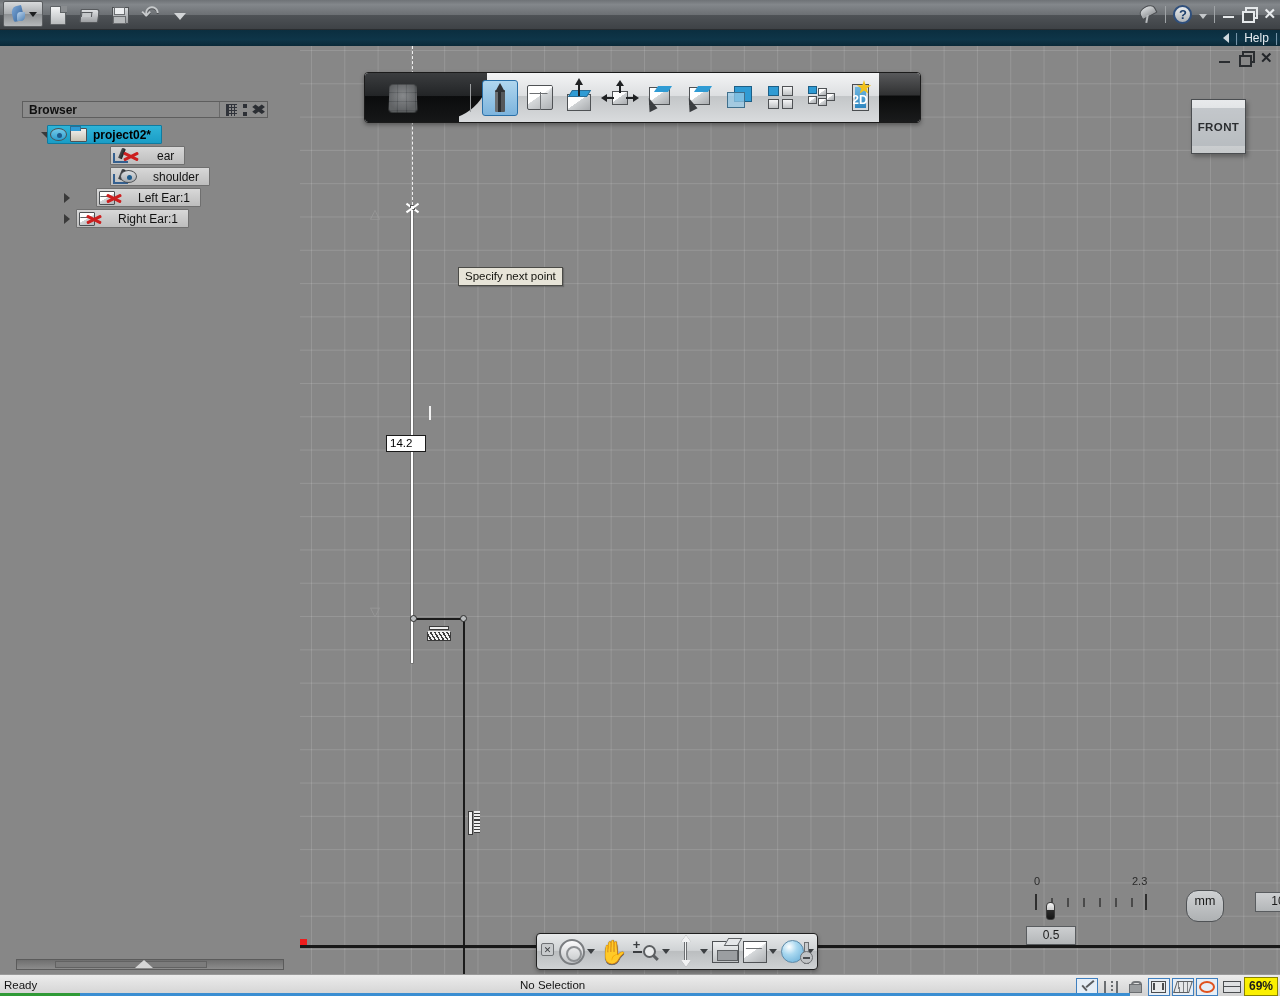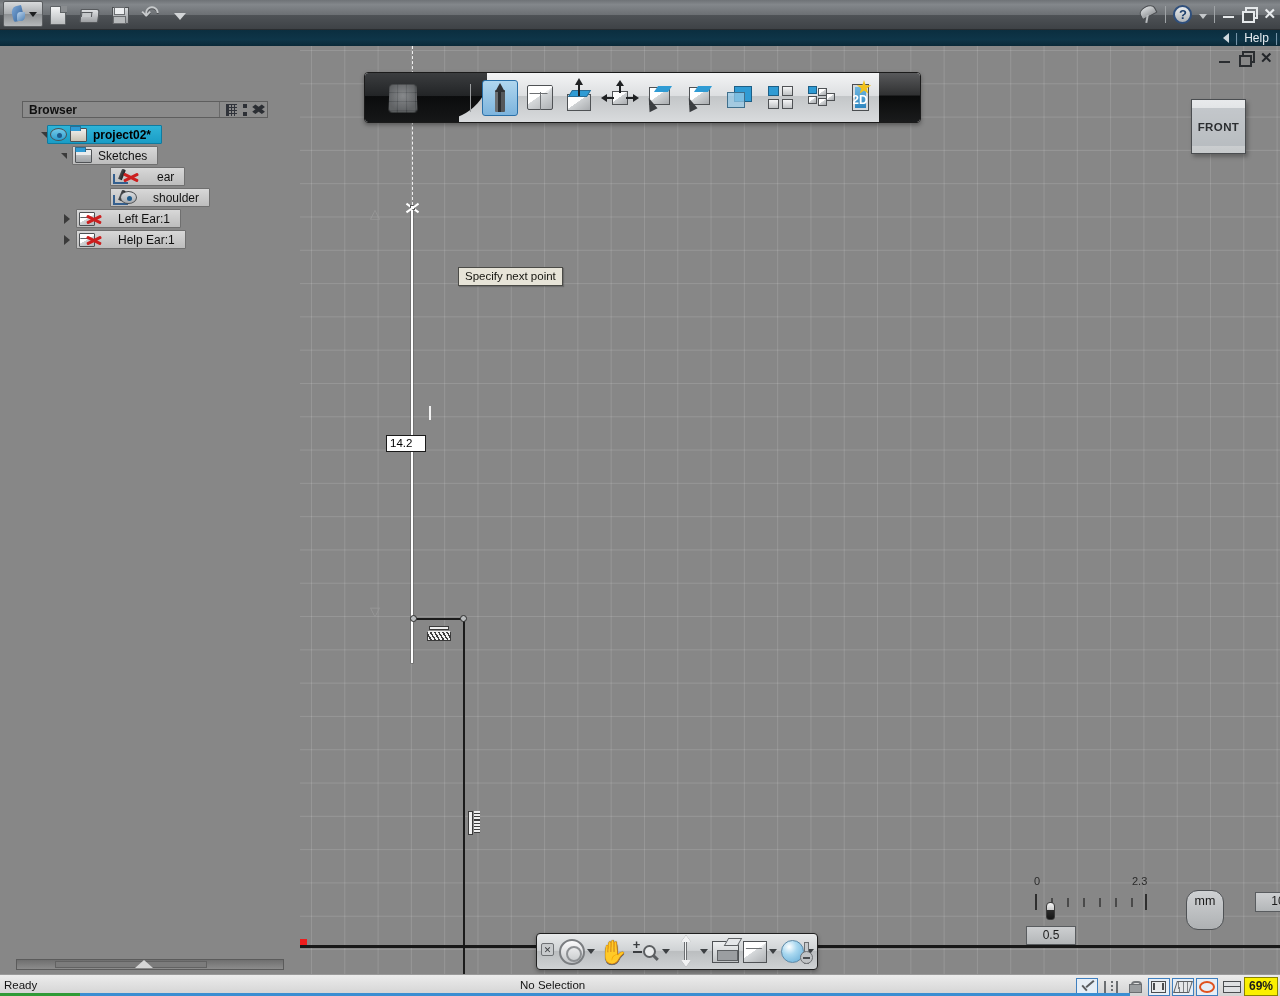--- a/index.html
+++ b/index.html
@@ -545,21 +545,21 @@
     position: absolute; left: 16px; top: 33px; width: 9px; height: 18px;
     background: linear-gradient(to bottom,#f5f5f5,#c9c9c9 45%,#2c2c2c 46%,#141414);
     border: 1px solid #3a3a3a; border-radius: 4px 4px 3px 3px;
   }
   .sw-field {
     background: linear-gradient(to bottom,#cdcfd1,#b3b6b8);
     border: 1px solid #595c5f;
     font-size: 12px; color: #1c1c1c; text-align: center; line-height: 17px;
   }
   .sw-unit {
-    position: absolute; left: 156px; top: 21px; width: 38px; height: 40px;
+    position: absolute; left: 156px; top: 21px; width: 38px; height: 32px;
     background: linear-gradient(to bottom,#cfd1d3,#aeb1b3);
     border: 1.5px solid #4f5255; border-radius: 12px;
     font-size: 12.5px; color: #191919; text-align: center; line-height: 21px;
   }
 
   
   .statusbar {
     position: absolute; left: 0; top: 974px; width: 1280px; height: 22px;
     background: linear-gradient(to bottom,#ececec,#d2d2d2);
     border-top: 1px solid #9a9a9a;
@@ -661,59 +661,52 @@
         <div class="twist-o"></div>
         <div class="node sel">
           <div class="ic ic-eye blue"></div>
           <div class="ic ic-folder" style="background:linear-gradient(to bottom,#f0f0ee,#c7c3b4);"></div>
           <span class="nlabel">project02*</span>
         </div>
       </div>
 
 
 
-      <div class="trow" style="padding-left:36px;">
-        <div class="twist-o"></div>
-        <div class="node" style="margin-left:5px;">
-          <div class="ic ic-folder"></div>
-          <span class="nlabel">Sketches</span>
-        </div>
-      </div>
 
       <div class="trow" style="padding-left:88px;">
         <div class="node">
           <div class="ic ic-pencil"></div>
           <div class="ic ic-x overlap"></div>
           <span class="nlabel" style="margin-left:12px;">ear</span>
         </div>
       </div>
 
       <div class="trow" style="padding-left:88px;align-items:center;">
         <div class="node">
           <div class="ic ic-pencil"></div>
           <div class="ic ic-eye overlap" style="margin-left:-15px;"></div>
           <span class="nlabel" style="margin-left:10px;">shoulder</span>
         </div>
       </div>
 
+      <div class="trow" style="padding-left:38px;gap:20px;">
+        <div class="twist-c"></div>
+        <div class="node" style="margin-left:6px;">
+          <div class="ic ic-cube"></div>
+          <div class="ic ic-x overlap"></div>
+          <span class="nlabel" style="margin-left:10px;">Left Ear:1</span>
+        </div>
+      </div>
+
       <div class="trow" style="padding-left:38px;">
         <div class="twist-c"></div>
         <div class="node" style="margin-left:6px;">
           <div class="ic ic-cube"></div>
           <div class="ic ic-x overlap"></div>
-          <span class="nlabel" style="margin-left:10px;">Left Ear:1</span>
-        </div>
-      </div>
-
-      <div class="trow" style="padding-left:38px;">
-        <div class="twist-c"></div>
-        <div class="node" style="margin-left:6px;">
-          <div class="ic ic-cube"></div>
-          <div class="ic ic-x overlap"></div>
-          <span class="nlabel" style="margin-left:10px;">Help Ear:1</span>
+          <span class="nlabel" style="margin-left:10px;">Right Ear:1</span>
         </div>
       </div>
 
     </div>
 
     <div class="panel-resize">
       <div class="pr-grip"></div>
       <div class="pr-tri"></div>
     </div>
   </div>

